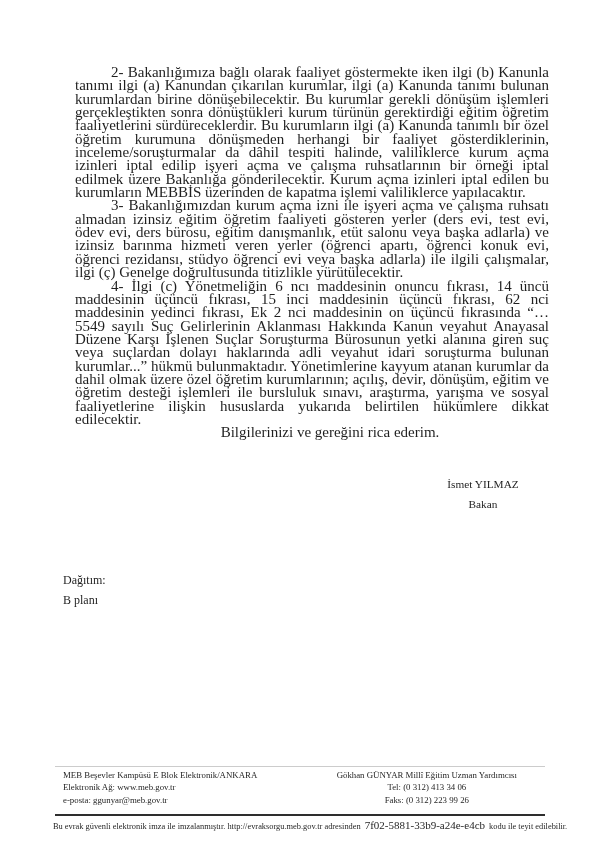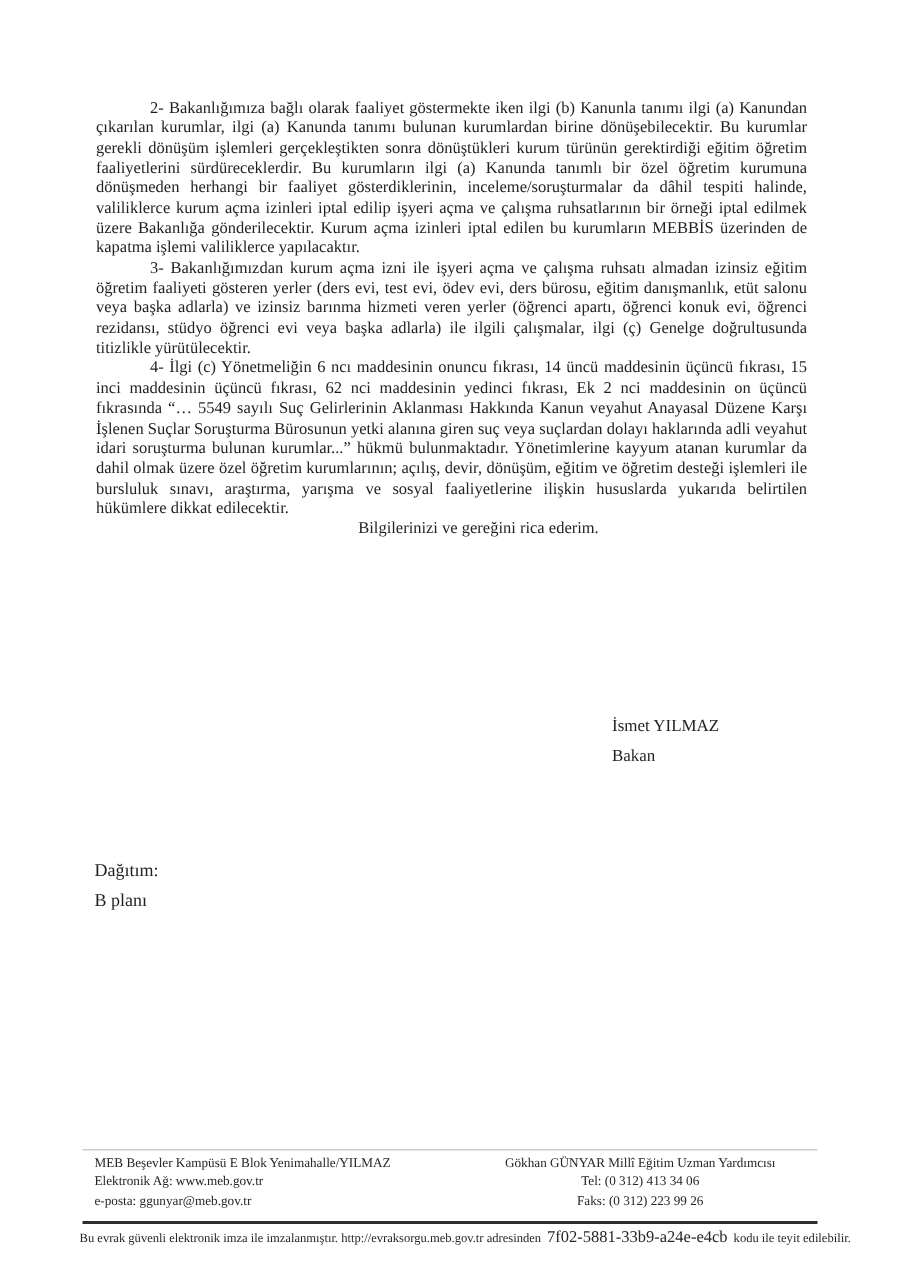--- a/index.html
+++ b/index.html
@@ -8,40 +8,40 @@
     position: relative;
     width: 600px;
     height: 849px;
     background: #ffffff;
     font-family: "Liberation Serif", serif;
     color: #1f1f1f;
     overflow: hidden;
   }
   .content {
     position: absolute;
-    left: 64px;
+    left: 75px;
     top: 66px;
     width: 474px;
-    font-size: 11px;
+    font-size: 15px;
     line-height: 13.35px;
   }
   .para {
     text-align: justify;
     text-indent: 36px;
   }
   .closing-line {
     text-indent: 36px;
     text-align: center;
   }
   .signature {
     position: absolute;
     left: 408px;
     top: 475px;
     width: 150px;
-    text-align: left;
+    text-align: center;
     font-size: 11.3px;
     line-height: 19.5px;
   }
   .distribution {
     position: absolute;
     left: 63px;
     top: 571px;
     font-size: 12px;
     line-height: 19.5px;
   }
@@ -110,21 +110,21 @@
   </div>
 
   <div class="distribution">
     <div>Dağıtım:</div>
     <div>B planı</div>
   </div>
 
   <div class="footer-sep-light"></div>
 
   <div class="footer-left">
-    <div>MEB Beşevler Kampüsü E Blok Yenimahalle/YILMAZ</div>
+    <div>MEB Beşevler Kampüsü E Blok Elektronik/ANKARA</div>
     <div>Elektronik Ağ: www.meb.gov.tr</div>
     <div>e-posta: ggunyar@meb.gov.tr</div>
   </div>
 
   <div class="footer-right">
     <div>Gökhan GÜNYAR Millî Eğitim Uzman Yardımcısı</div>
     <div>Tel: (0 312) 413 34 06</div>
     <div>Faks: (0 312) 223 99 26</div>
   </div>
 

